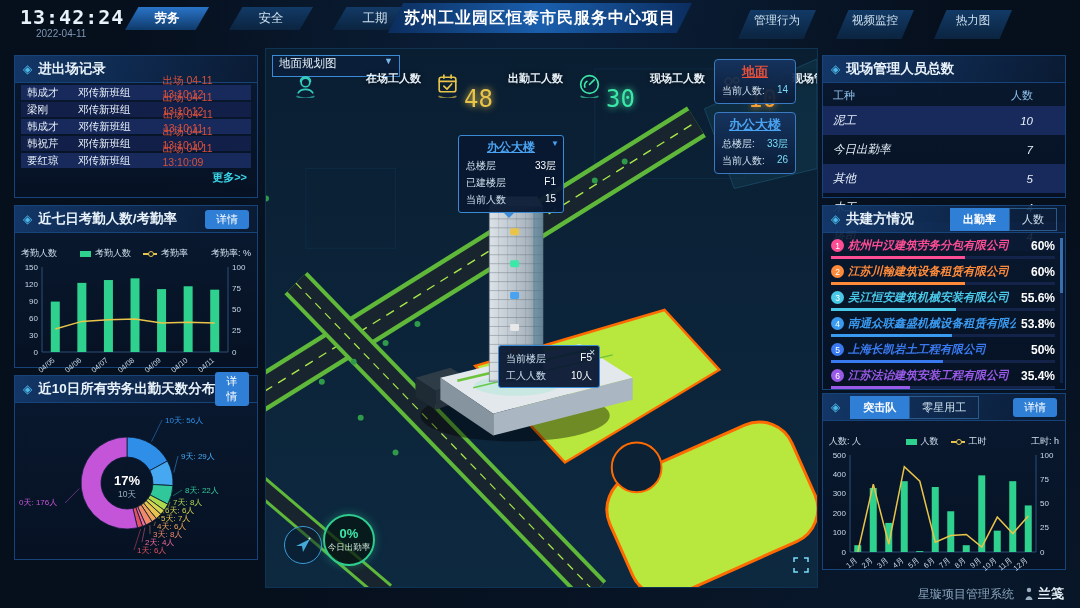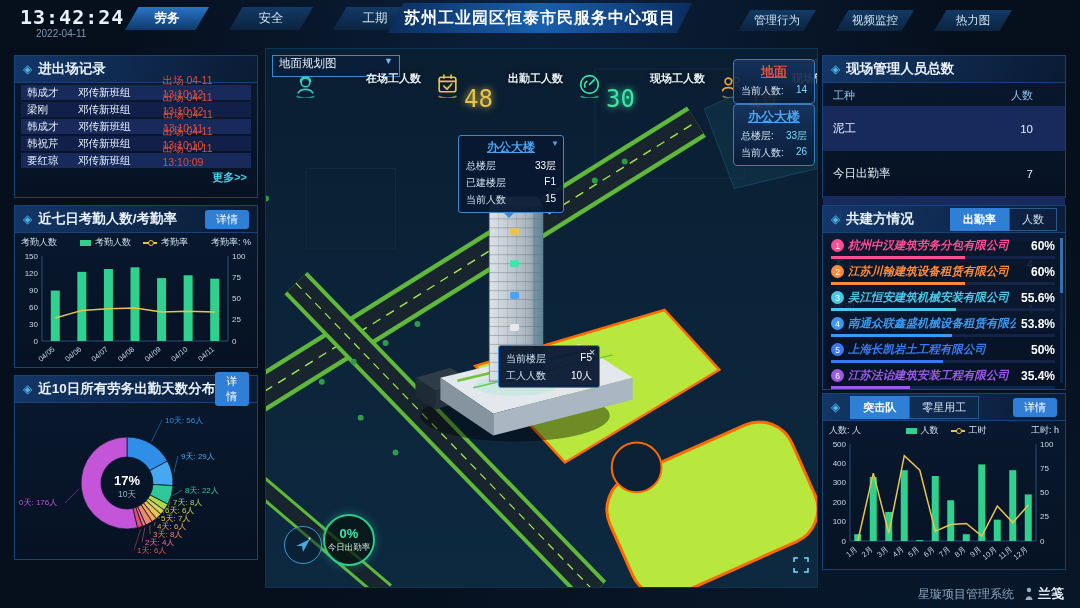--- a/index.html
+++ b/index.html
@@ -14,50 +14,50 @@
   .topbar{position:absolute;left:0;top:0;width:1080px;height:48px;}
   .time{position:absolute;left:20px;top:5px;font-size:20px;font-weight:bold;letter-spacing:1px;}
   .date{position:absolute;left:36px;top:28px;font-size:10px;color:#7e96b4;}
   .nav-left{position:absolute;left:125px;top:7px;display:flex;gap:20px;}
   .nav-right{position:absolute;left:738px;top:10px;display:flex;gap:20px;}
   .nav-btn{min-width:56px;height:23px;line-height:23px;text-align:center;font-size:12.5px;color:#cfe0ee;
     background:linear-gradient(180deg,#123a66,#0b2440);clip-path:polygon(16% 0,100% 0,84% 100%,0 100%);
     padding:0 14px;cursor:pointer;}
   .nav-btn.active{background:linear-gradient(180deg,#2a74c8,#0f3a6a);color:#fff;font-weight:bold;
     box-shadow:0 0 10px rgba(60,160,255,.5);}
-  .nav-right .nav-btn{height:21px;line-height:21px;font-size:11.5px;min-width:50px;}
+  .nav-right .nav-btn{height:29px;line-height:21px;font-size:11.5px;min-width:50px;}
   .title-banner{position:absolute;left:388px;top:3px;width:304px;height:30px;line-height:30px;text-align:center;
     font-size:16px;font-weight:bold;color:#fff;letter-spacing:1px;
     background:linear-gradient(90deg,#0b2d5e 0%,#1a5fae 50%,#0b2d5e 100%);
     clip-path:polygon(5% 0,100% 0,95% 100%,0 100%);
     box-shadow:0 2px 8px rgba(40,130,230,.45);}
   
   .panel{position:absolute;background:linear-gradient(180deg,rgba(10,26,50,.9),rgba(6,18,36,.9));
     border:1px solid #16437a;box-sizing:border-box;}
   .panel-h{height:26px;display:flex;align-items:center;padding:0 8px;
     background:linear-gradient(90deg,rgba(30,90,170,.45),rgba(30,90,170,.04));border-bottom:1px solid #16437a;}
   .dmd{color:#4ab8e8;font-size:12px;margin-right:6px;}
   .ptitle{font-size:13.5px;font-weight:bold;white-space:nowrap;}
   .detail-btn{margin-left:auto;background:#2f7fd6;border-radius:3px;font-size:11px;padding:2px 11px;color:#fff;cursor:pointer;}
   
   .er{display:flex;align-items:flex-end;height:15px;margin:2px 6px;padding:0 6px;font-size:10.5px;background:#18295c;}
   .er:nth-child(even){background:#121f48;}
   .er .n{width:58px;}.er .t{width:96px;}.er .e{margin-left:auto;}
   .more{text-align:right;color:#3ad6e8;font-size:11px;font-weight:bold;margin:2px 10px 0 0;cursor:pointer;}
   
-  .cmeta{display:flex;align-items:center;font-size:9px;color:#cfe0ee;padding:3px 6px 0 6px;}
+  .cmeta{display:flex;align-items:center;font-size:9px;color:#cfe0ee;padding:14px 6px 0 6px;}
   .cmeta .sp{flex:1;}
   .lg{display:flex;align-items:center;gap:4px;margin:0 6px;}
   .lg-bar{width:11px;height:6px;background:#2fd18e;display:inline-block;}
   .lg-line{width:14px;height:2px;background:#e8c44a;display:inline-block;position:relative;}
   .lg-line i{position:absolute;left:5px;top:-2px;width:4px;height:4px;border-radius:50%;border:1px solid #e8c44a;background:#0a1a30;}
   
   .wt-head{display:flex;font-size:11px;color:#8fc3ee;padding:5px 10px 3px 10px;}
   .wt-head .c2,.wt .c2{margin-left:auto;padding-right:22px;}
-  .wt{display:flex;font-size:11.5px;height:21px;align-items:center;padding:12px 10px;}
+  .wt{display:flex;font-size:11.5px;height:21px;align-items:center;padding:4px 10px;font-style:italic;}
   .wt:nth-child(odd){background:#18295c;}
   
   .tabs{margin-left:auto;display:flex;}
   .tab{font-size:11px;padding:3px 12px;border:1px solid #2a5a8a;color:#cfe0ee;cursor:pointer;}
   .tab.active{background:#2f7fd6;border-color:#2f7fd6;color:#fff;font-weight:bold;}
   .pr{margin:5px 10px 0 8px;}
   .pr-top{display:flex;align-items:center;font-size:11.5px;}
   .badge{width:13px;height:13px;border-radius:50%;font-size:8.5px;display:flex;align-items:center;justify-content:center;color:#fff;margin-right:4px;flex:none;}
   .pr-name{font-style:italic;font-weight:bold;white-space:nowrap;overflow:hidden;max-width:168px;}
   .pr-val{margin-left:auto;color:#fff;font-weight:bold;font-size:12px;}
@@ -79,21 +79,21 @@
   .popup{position:absolute;background:rgba(8,24,50,.95);border:1px solid #3a8ad6;border-radius:3px;font-size:10px;}
   .bp{left:192px;top:86px;width:90px;padding:3px 7px 5px;}
   .bp-t{color:#4aa3f0;font-weight:bold;font-size:12px;text-align:center;text-decoration:underline;}
   .bp-car{position:absolute;right:4px;top:3px;color:#4aa3f0;font-size:8px;cursor:pointer;}
   .bp:after{content:"";position:absolute;left:44px;bottom:-6px;border:6px solid transparent;border-bottom:none;border-top:6px solid #3a8ad6;}
   .krow{display:flex;margin-top:3px;}
   .krow .v{margin-left:auto;color:#fff;}
   .krow .k{color:#cfe0ee;}
   .fp{left:232px;top:296px;width:86px;padding:3px 7px 4px;}
   .fp .x{position:absolute;right:4px;top:1px;color:#cfe0ee;cursor:pointer;font-size:10px;}
-  .zcards{position:absolute;right:2px;top:10px;width:82px;display:flex;flex-direction:column;}
+  .zcards{position:absolute;right:21px;top:10px;width:82px;display:flex;flex-direction:column;gap:8px;}
   .zc{background:linear-gradient(180deg,rgba(22,52,96,.92),rgba(10,28,56,.92));border:1px solid #3a7ac0;border-radius:4px;padding:3px 7px 5px;cursor:pointer;}
   .zc-t{font-size:13px;font-weight:bold;text-align:center;text-decoration:underline;}
   .zc .krow{font-size:10px;}
   .zc .krow .v{color:#7adcf8;}
   .compass{position:absolute;left:18px;top:477px;width:36px;height:36px;border:1.5px solid #3a9ad6;border-radius:50%;
     display:flex;align-items:center;justify-content:center;cursor:pointer;background:rgba(8,24,44,.5);}
   .abadge{position:absolute;left:57px;top:465px;width:48px;height:48px;border:2px solid #2ecc8f;border-radius:50%;
     background:rgba(6,22,18,.75);display:flex;flex-direction:column;align-items:center;justify-content:center;
     box-shadow:0 0 10px rgba(46,204,143,.4);}
   .abadge .v{color:#3ce8a8;font-weight:bold;font-size:13px;}

